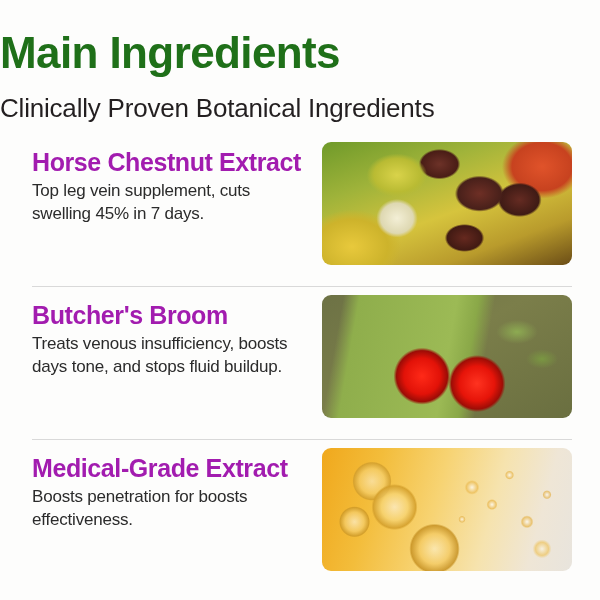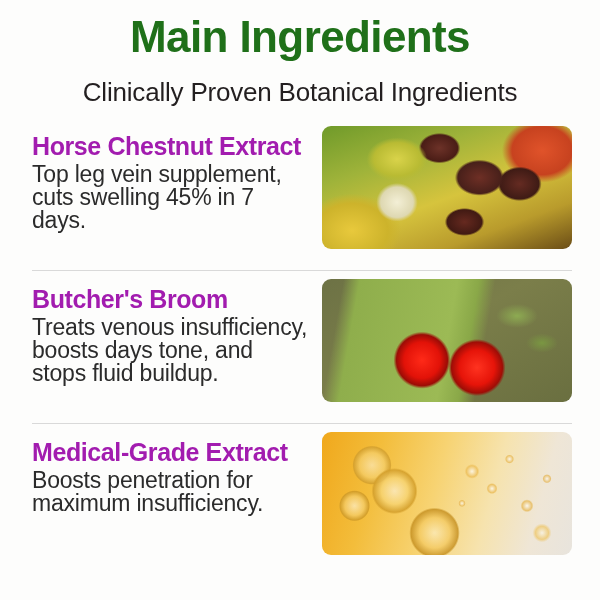--- a/index.html
+++ b/index.html
@@ -19,22 +19,21 @@
   .poster {
     position: relative;
     width: 600px;
     height: 600px;
     background: #fdfdfc;
     padding: 0;
   }
 
   
   .header {
-    padding-top: 12px;
-    text-align: center;
+    padding-top: 28px;
   }
 
   .main-title {
     font-size: 44px;
     line-height: 50px;
     font-weight: 700;
     letter-spacing: -0.6px;
     color: #1f7019;
   }
 
@@ -75,21 +74,21 @@
   .ing-name {
     font-size: 25px;
     line-height: 28px;
     font-weight: 700;
     letter-spacing: -0.4px;
     color: #a21caf;
     margin-bottom: 3px;
   }
 
   .ing-desc {
-    font-size: 23px;
+    font-size: 17px;
     line-height: 23px;
     font-weight: 400;
     letter-spacing: -0.2px;
     color: #2b2b2b;
   }
 
   
   .photo {
     position: relative;
     width: 250px;
@@ -175,19 +174,19 @@
         <div class="ing-desc">Treats venous insufficiency, boosts days tone, and stops fluid buildup.</div>
       </div>
       <div class="photo photo-berries"></div>
     </div>
 
     <div class="divider"></div>
 
     <div class="row">
       <div class="row-text">
         <div class="ing-name">Medical-Grade Extract</div>
-        <div class="ing-desc">Boosts penetration for maximum insufficiency.</div>
+        <div class="ing-desc">Boosts penetration for boosts effectiveness.</div>
       </div>
       <div class="photo photo-oil"></div>
     </div>
 
   </div>
 </div>
 
 </body></html>

